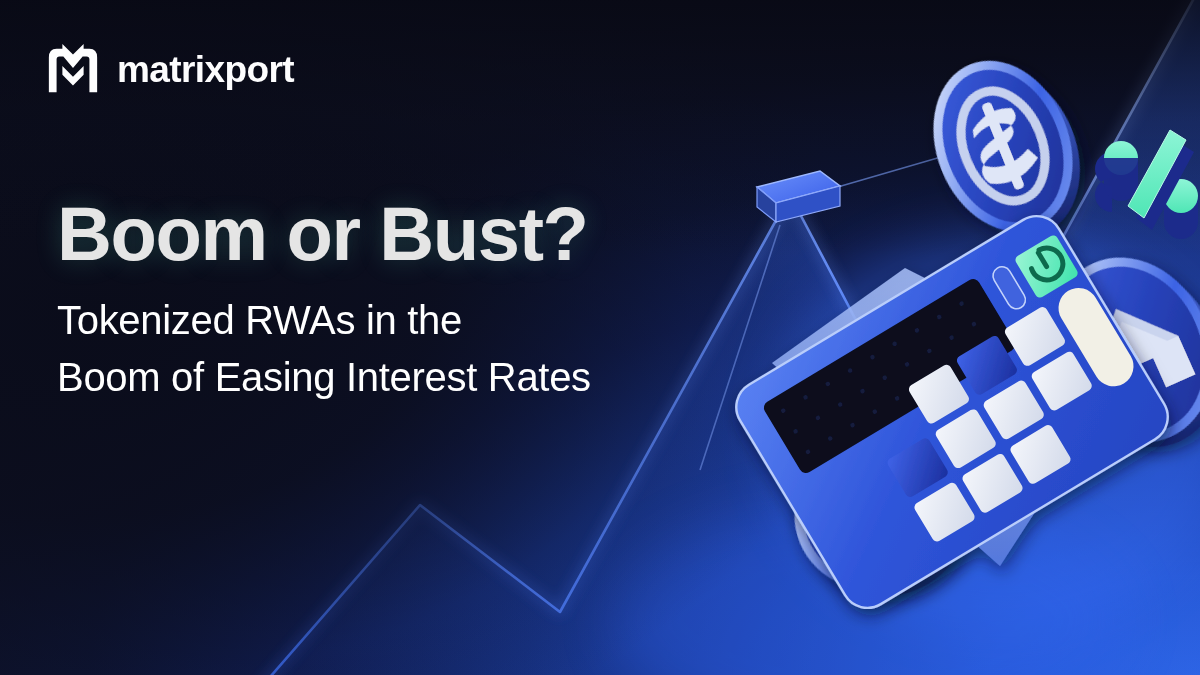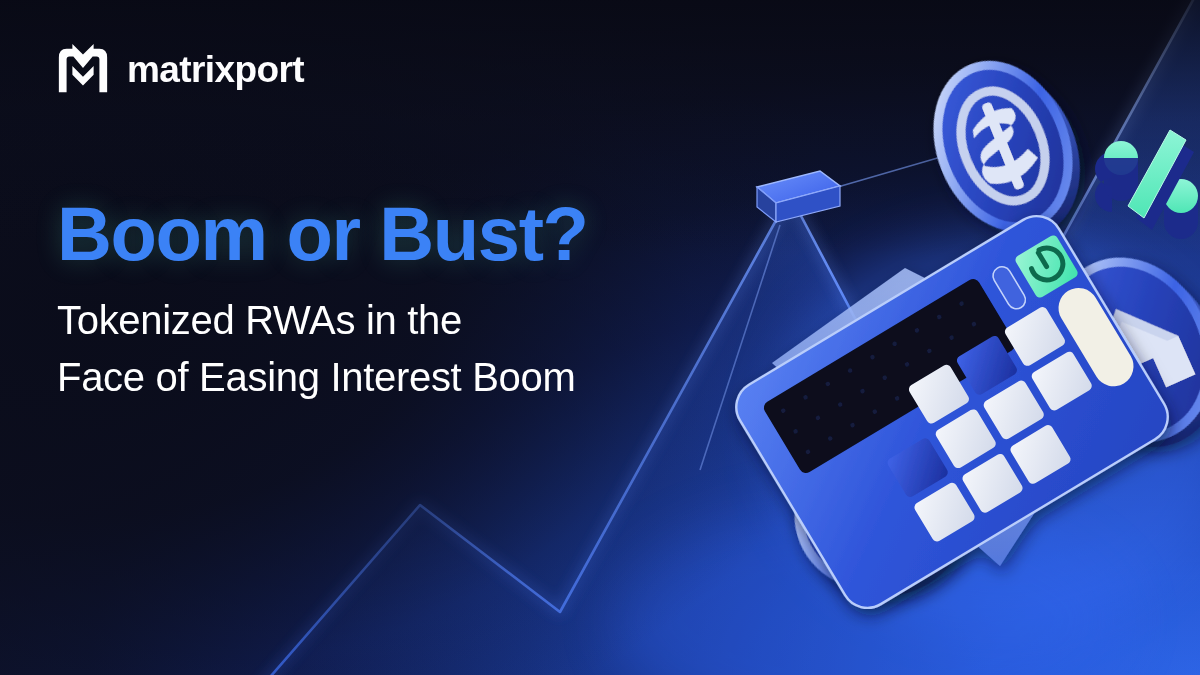--- a/index.html
+++ b/index.html
@@ -26,35 +26,35 @@
   }
   .bg-topfade{
     position:absolute;inset:0;
     background:linear-gradient(180deg, rgba(8,9,20,0.85) 0%, rgba(9,11,24,0.35) 18%, rgba(0,0,0,0) 38%);
   }
 
   .svg-layer{position:absolute;inset:0;width:1200px;height:675px;}
 
   
   .logo{
-    position:absolute;left:55px;top:40px;
+    position:absolute;left:45px;top:40px;
     display:flex;align-items:center;gap:16px;
     z-index:30;
   }
   .logo-mark{width:56px;height:58px;display:block;}
   .logo-word{
     color:#fdfdfe;font-size:37px;font-weight:bold;
     letter-spacing:-0.6px;line-height:1;
     font-family:"Liberation Sans", sans-serif;
   }
 
   
   .copy{position:absolute;left:57px;top:196px;z-index:30;}
   .headline{
-    color:#3b82f6;
+    color:#e5e5e5;
     font-size:76px;font-weight:bold;line-height:1.0;
     letter-spacing:-1.4px;margin:0 0 20px 0;
     text-shadow:0 0 26px rgba(94,234,198,0.22);
   }
   .sub-line{
     color:#ffffff;
     font-size:40px;font-weight:normal;line-height:1.42;
     letter-spacing:-0.3px;margin:0;white-space:nowrap;
   }
 
@@ -293,16 +293,16 @@
       <path d="M4 54 L4 18 Q4 9 12 9 L20 9 L29 19 L38 9 L46 9 Q54 9 54 18 L54 54 L46 54 L46 20 Q46 17 43 17 L39 17 L29 29 L19 17 L15 17 Q12 17 12 20 L12 54 Z" fill="#fdfdfe"></path>
       <path d="M18 4 L29 15 L40 4 L40 13 L29 24 L18 13 Z" fill="#fdfdfe"></path>
       <path d="M18 27 L29 38 L40 27 L40 36 L29 47 L18 36 Z" fill="#fdfdfe"></path>
     </svg>
     <span class="logo-word">matrixport</span>
   </div>
 
   <div class="copy">
     <h1 class="headline">Boom or Bust?</h1>
     <p class="sub-line">Tokenized RWAs in the</p>
-    <p class="sub-line">Face of Easing Interest Boom</p>
+    <p class="sub-line">Boom of Easing Interest Rates</p>
   </div>
 
 </div>
 
 </body></html>

